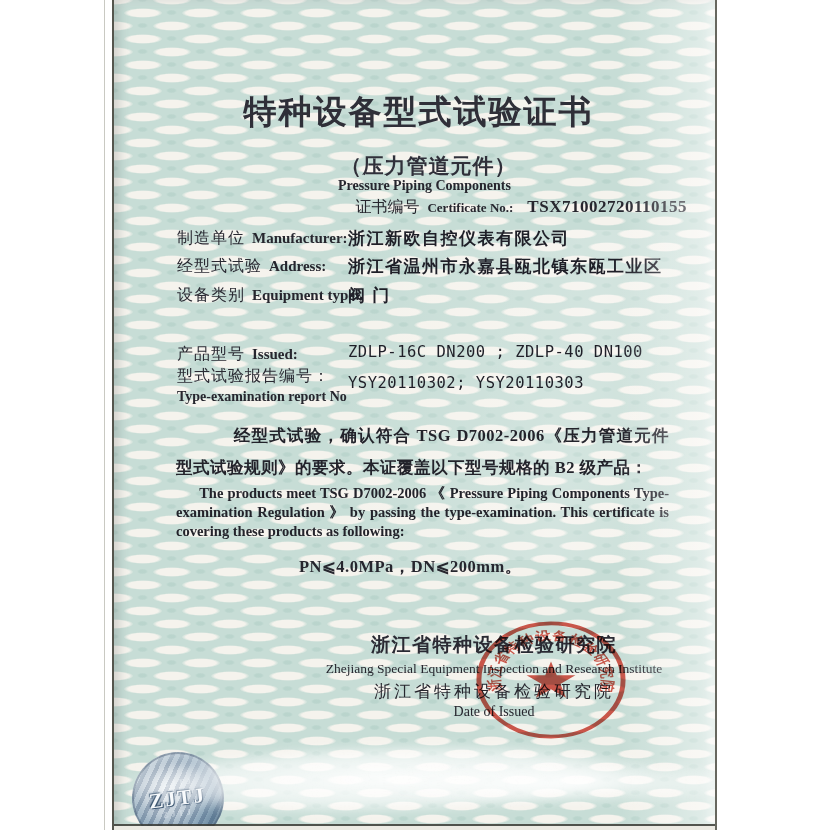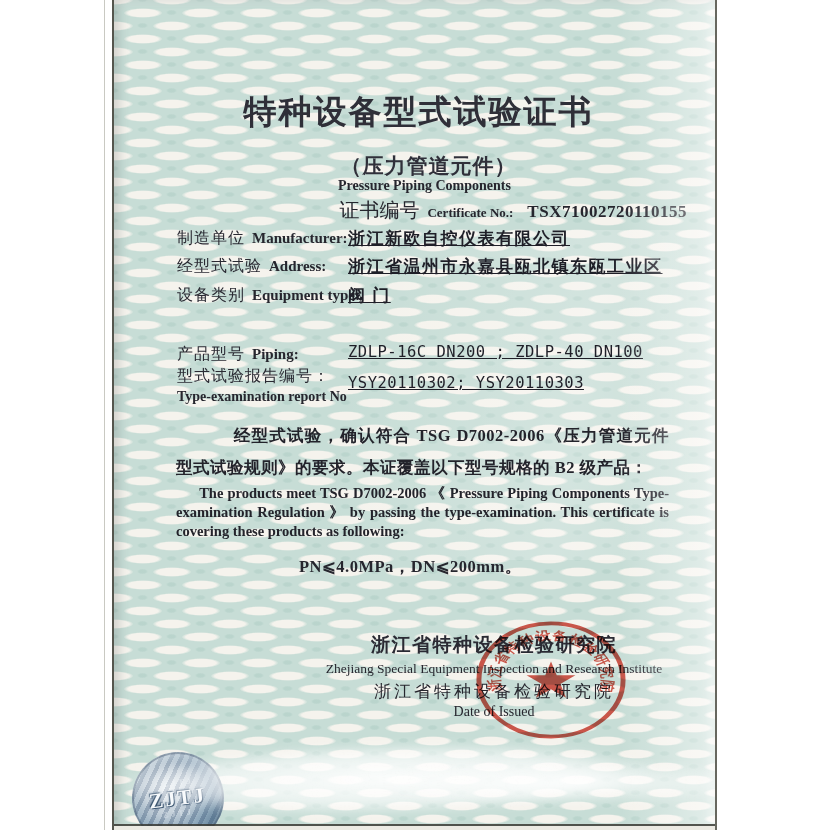--- a/index.html
+++ b/index.html
@@ -16,28 +16,28 @@
         background-position:0 0,29px 13px,14px 6px;
         border-left:2px solid #55554d;border-right:2px solid #67675f;
         box-shadow:inset 6px 0 10px rgba(70,80,75,.18), inset -6px 0 10px rgba(255,255,255,.35);}
   .txt{position:absolute;white-space:nowrap;}
   .center{left:8px;right:0;text-align:center;}
   .title-cn{top:90px;font-size:33px;font-weight:700;letter-spacing:2px;color:#2f2f38;z-index:2;}
   .title-en{top:130px;font-size:19px;font-weight:700;color:#2d2d36;z-index:2;}
   .subtitle-cn{top:152px;font-size:21px;font-weight:700;letter-spacing:1px;color:#30303a;z-index:2;padding-left:20px;}
   .subtitle-en{top:178px;font-size:14px;font-weight:700;z-index:2;margin-left:12px;}
   .certno{top:197px;right:28px;font-size:16px;z-index:2;}
-  .certno .cn{font-size:20px;font-family:Liberation Serif, serif;}
+  .certno .cn{font-size:16px;font-family:Liberation Serif, serif;}
   .certno .en{font-size:13px;font-weight:700;margin-left:4px;}
   .certno .num{font-size:17px;font-weight:700;letter-spacing:.5px;margin-left:10px;}
   .row{position:absolute;left:63px;right:28px;z-index:2;white-space:nowrap;}
   .row .lab-cn{font-size:16px;letter-spacing:1px;color:#2a2a33;}
   .row .lab-en{font-size:15px;font-weight:700;margin-left:3px;}
   .row .val{position:absolute;left:171px;top:-1px;font-size:17px;font-weight:600;
-            letter-spacing:1.5px;color:#1f1f28;text-decoration:underline;}
+            letter-spacing:1.5px;color:#1f1f28;}
   .row .val.mono{font-family:"DejaVu Sans Mono","Liberation Mono",monospace;
                  font-size:15.5px;font-weight:500;letter-spacing:.5px;}
   .r1{top:228px;} .r2{top:256px;} .r3{top:285px;} .r4{top:315px;} .r5{top:344px;}
   .r6{top:366px;}
   .r6 .lab-line2{font-size:14px;font-weight:700;margin-top:2px;}
   .r6 .val{top:8px;}
   .para{position:absolute;left:62px;right:46px;text-align:justify;z-index:2;}
   .para-cn{top:420px;font-size:16.5px;font-weight:600;line-height:32px;
            letter-spacing:.5px;text-indent:3.5em;color:#23232b;}
   .para-en{top:484px;font-size:14.5px;font-weight:700;line-height:19px;
@@ -106,21 +106,21 @@
       <span class="lab-en">Address:</span>
       <span class="val">浙江省温州市永嘉县瓯北镇东瓯工业区</span>
     </div>
     <div class="row r3">
       <span class="lab-cn">设备类别</span>
       <span class="lab-en">Equipment type:</span>
       <span class="val">阀 门</span>
     </div>
     <div class="row r5">
       <span class="lab-cn">产品型号</span>
-      <span class="lab-en">Piping:</span>
+      <span class="lab-en">Issued:</span>
       <span class="val mono">ZDLP-16C DN200 ; ZDLP-40 DN100</span>
     </div>
     <div class="row r6">
       <div class="lab-cn">型式试验报告编号：</div>
       <div class="lab-line2">Type-examination report No</div>
       <span class="val mono">YSY20110302;  YSY20110303</span>
     </div>
 
     <div class="para para-cn">经型式试验，确认符合 TSG D7002-2006《压力管道元件型式试验规则》的要求。本证覆盖以下型号规格的 B2 级产品：</div>
     <div class="para para-en">The products meet TSG D7002-2006 《 Pressure Piping Components Type-examination Regulation 》 by passing the type-examination. This certificate is covering these products as following:</div>

